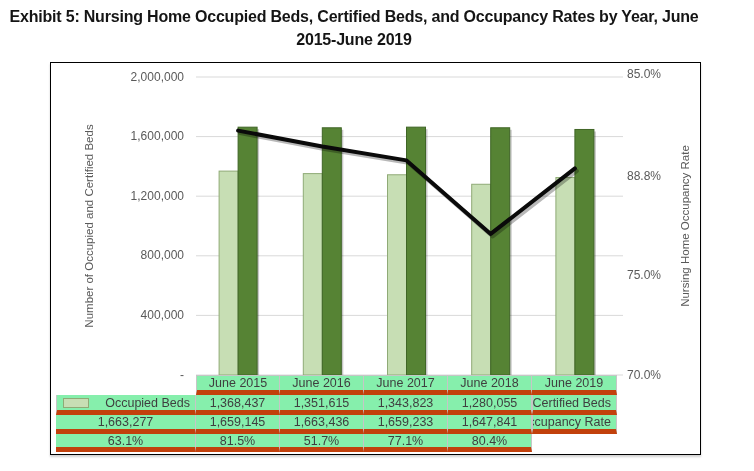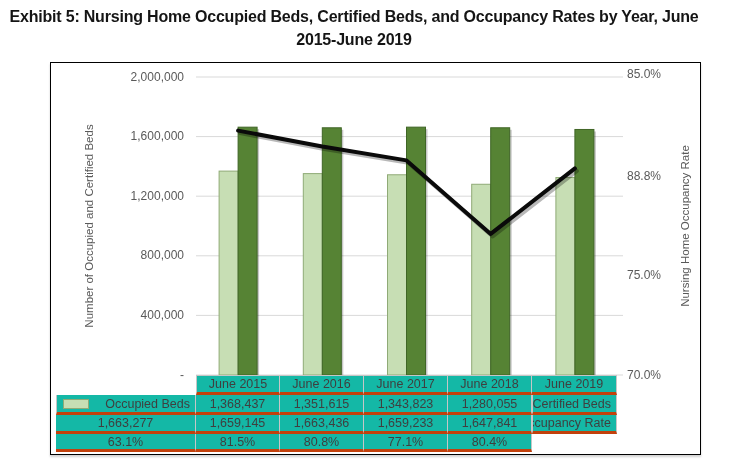--- a/index.html
+++ b/index.html
@@ -27,21 +27,21 @@
     white-space:nowrap;font-size:11.5px;color:#595959;
   }
   .data-table{
     position:absolute;left:5px;top:312px;display:grid;
     grid-template-columns:140px 84px 84px 84px 84px 85px;
     grid-template-rows:20px 20px 19px 18px;
     font-size:12.5px;color:#3f3f3f;
   }
   .cell{
     box-sizing:border-box;display:flex;align-items:center;justify-content:center;
-    border-right:1px solid #c6c6c6;border-bottom:3px solid #c2410c;background:#14b8a6;
+    border-right:1px solid #c6c6c6;border-bottom:5px solid #c2410c;background:#86efac;
     overflow:hidden;white-space:nowrap;
   }
   .cell.hdr{border-top:1px solid #c6c6c6;}
   .cell.first{border-left:1px solid #c6c6c6;}
   .cell.blank{border:none;background:transparent;}
   .cell.label{justify-content:flex-end;padding-right:5px;gap:16px;}
   .swatch{display:inline-block;width:26px;height:10px;box-sizing:border-box;flex:0 0 auto;}
   .swatch.light{border:1px solid #8faa76;}
   .swatch.dark{border:1px solid #3f6526;}
   .line-key{display:inline-block;width:34px;height:3.5px;background:#0a0a0a;border-radius:2px;flex:0 0 auto;}
@@ -129,18 +129,18 @@
         <div class="cell ">1,659,145</div>
         <div class="cell ">1,663,436</div>
         <div class="cell ">1,659,233</div>
         <div class="cell ">1,647,841</div>
         <div class="cell label first">
           <span class="line-key"></span>
           <span>Occupancy Rate</span>
         </div>
         <div class="cell ">63.1%</div>
         <div class="cell ">81.5%</div>
-        <div class="cell ">80.8%</div>
+        <div class="cell ">51.7%</div>
         <div class="cell ">77.1%</div>
         <div class="cell ">80.4%</div>
       </div>
   </div>
 </div>
 
 </body></html>

